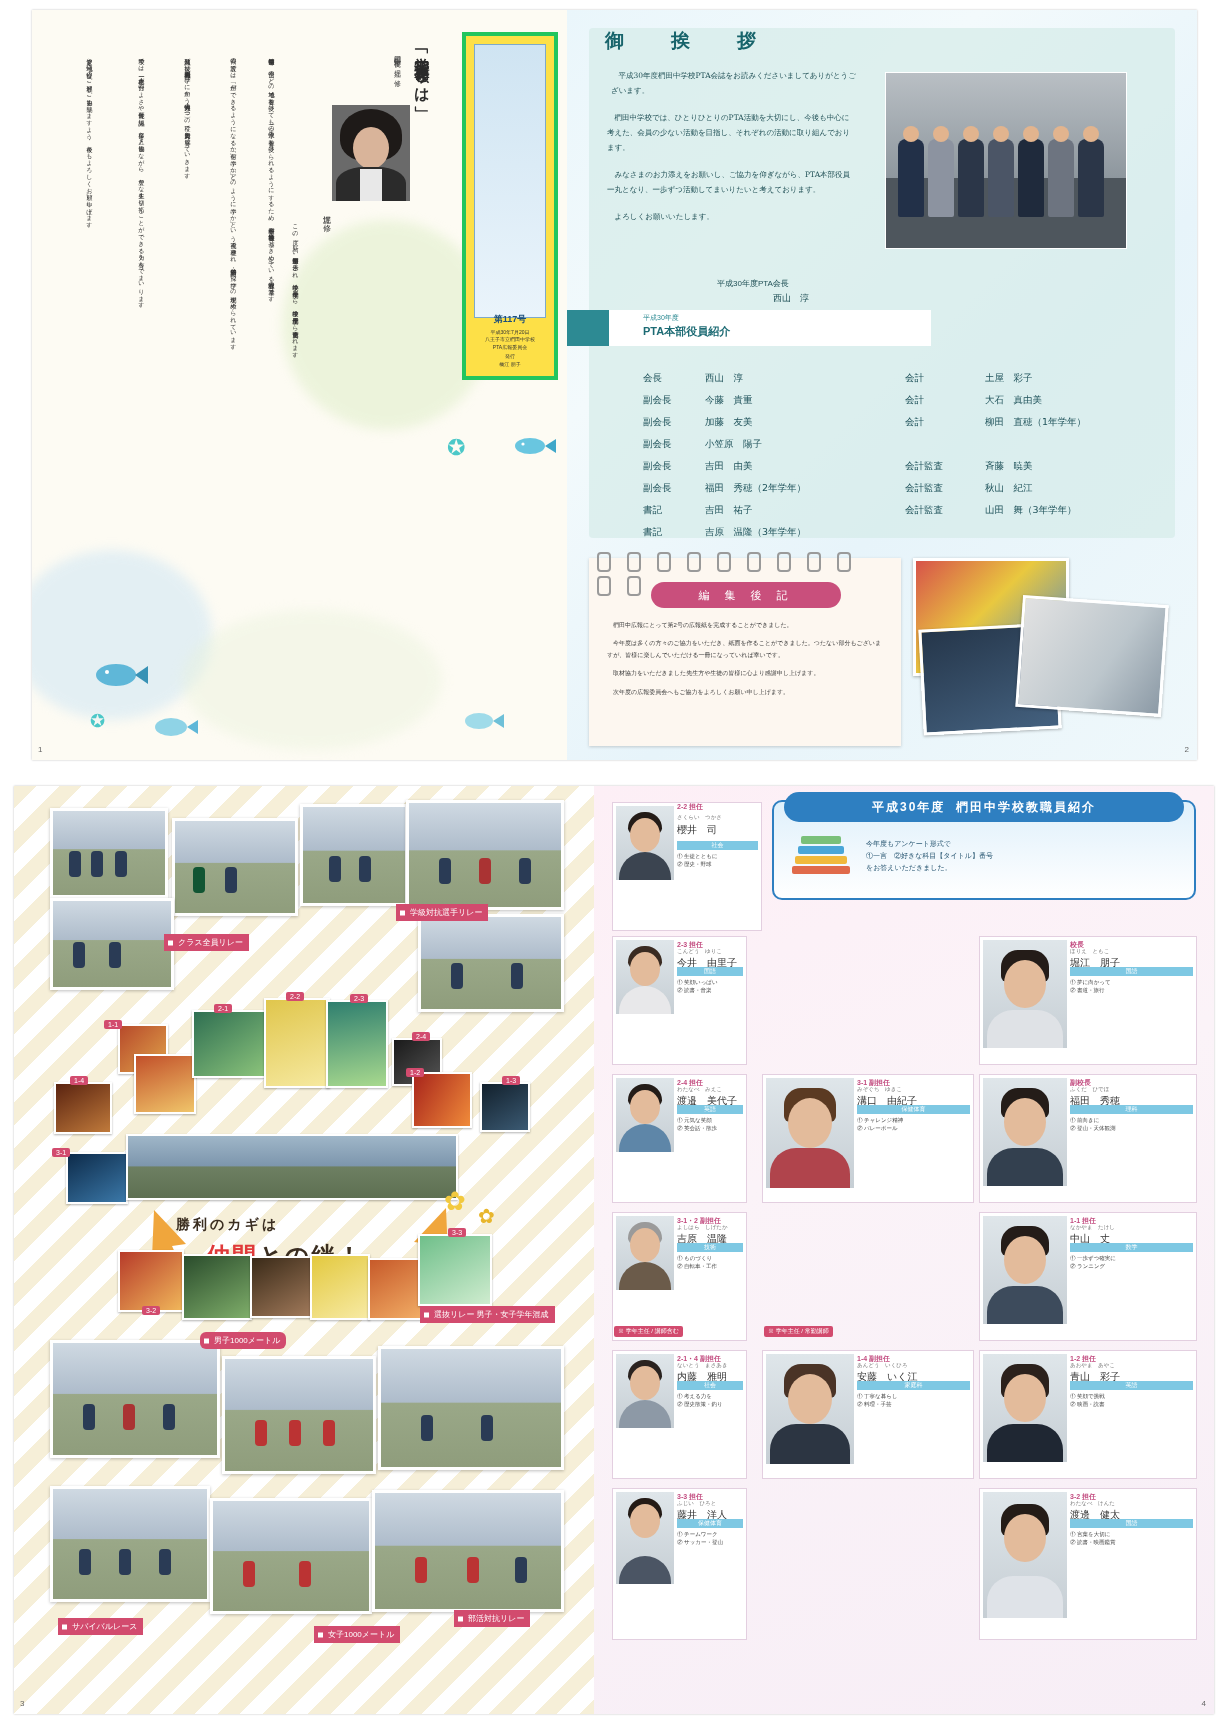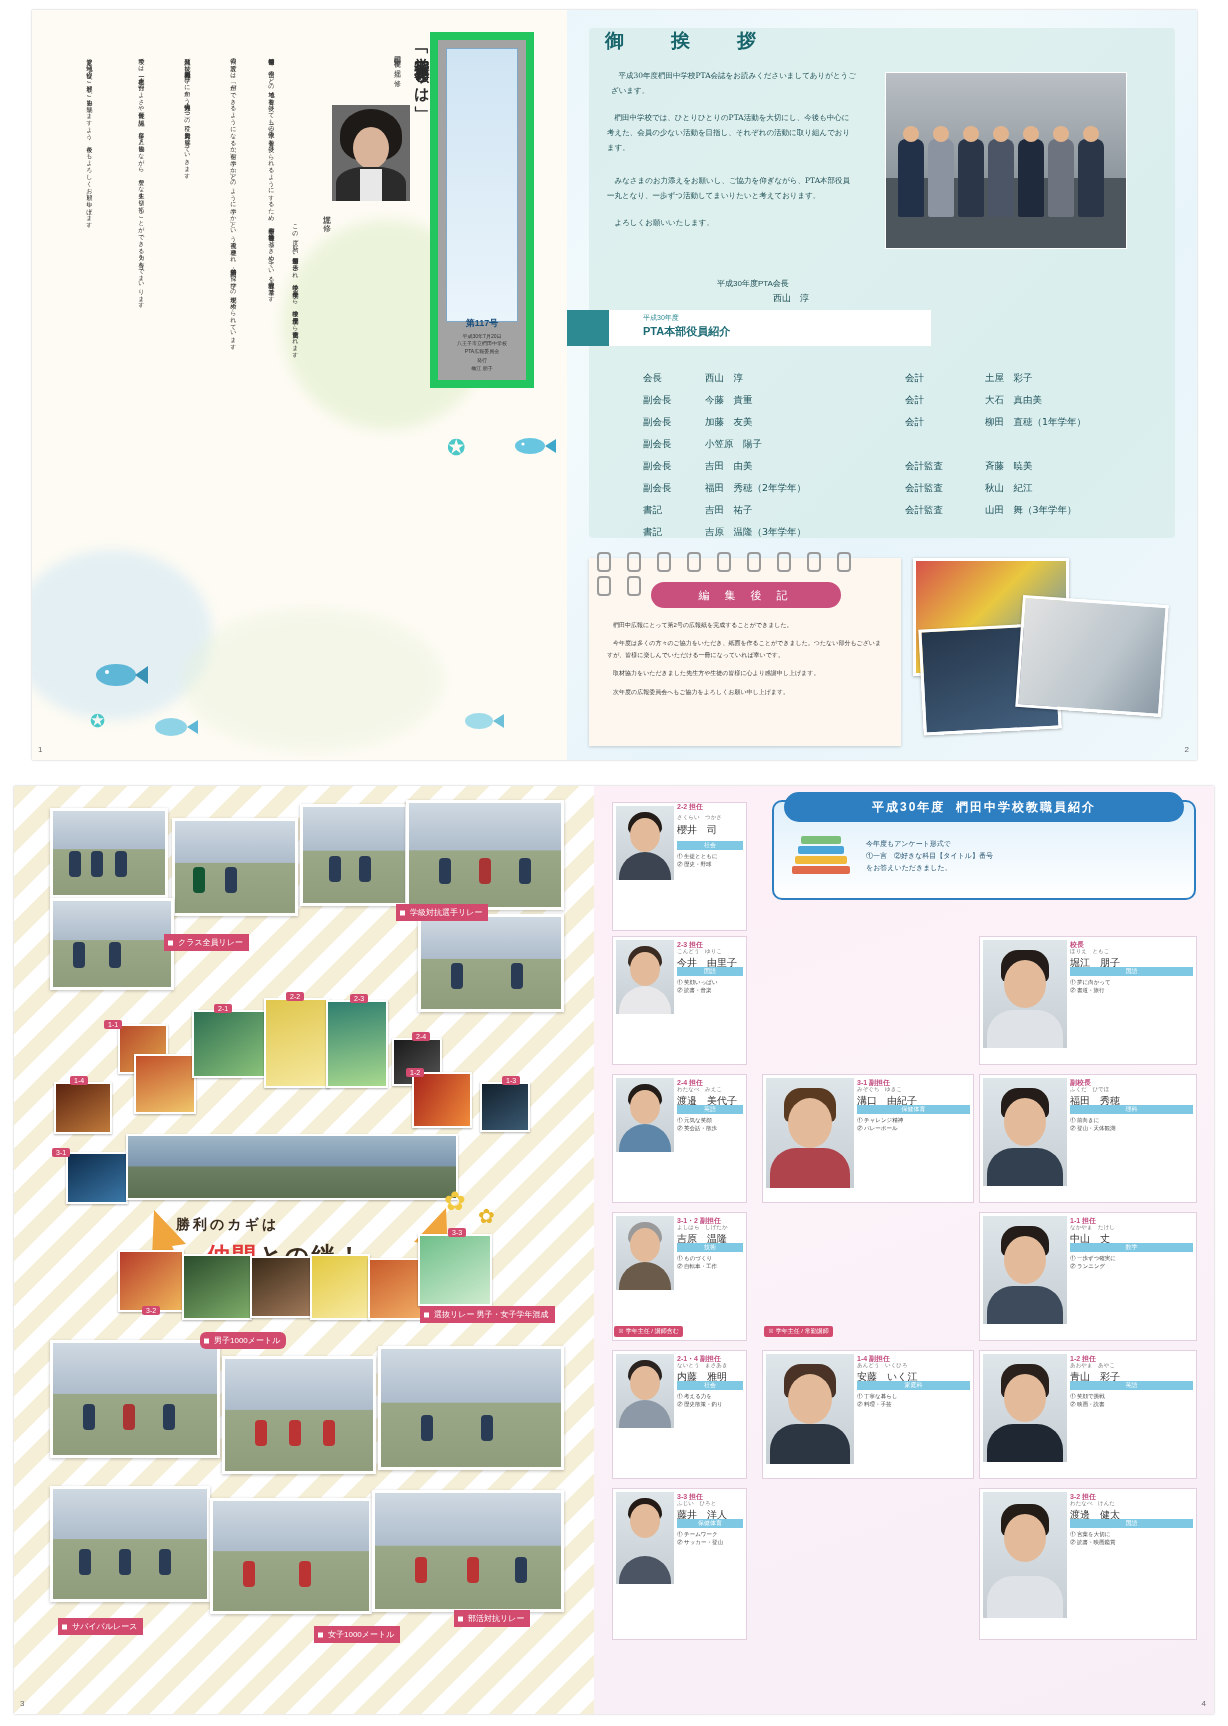--- a/index.html
+++ b/index.html
@@ -11,21 +11,21 @@
   #p1-left{position:absolute;left:0;top:0;width:535px;height:750px;background:#fdfbf3;}
   #p1-right{position:absolute;left:535px;top:0;width:630px;height:750px;
      background:linear-gradient(135deg,#eaf6fb 0%,#f3fafc 30%,#e7f4fa 60%,#eff8fb 100%);}
 
   
   .blob{position:absolute;border-radius:50%;filter:blur(6px);opacity:.55;}
   
   .vtext{writing-mode:vertical-rl;text-orientation:upright;font-family:"DejaVu Serif",serif;color:#2b2b2b;}
 
   
-  .masthead{position:absolute;left:398px;top:22px;width:88px;height:340px;border:8px solid #22c55e;background:#a3a3a3;}
+  .masthead{position:absolute;left:430px;top:22px;width:88px;height:340px;border:4px solid #22c55e;background:#fde047;}
   .masthead-inner{position:absolute;left:8px;top:8px;right:8px;bottom:58px;background:linear-gradient(180deg,#cfe4f2,#eaf4fb);border:1px solid #7ea9c9;}
   .mast-issue{position:absolute;left:0;right:0;bottom:8px;text-align:center;}
 
   .portrait{position:absolute;left:300px;top:95px;width:78px;height:96px;background:#6a6a6a;overflow:hidden;}
   .portrait .hair{position:absolute;left:8px;top:4px;width:62px;height:52px;background:#1e1a18;border-radius:50% 50% 40% 40%;}
   .portrait .face{position:absolute;left:21px;top:22px;width:36px;height:42px;background:#d9b49a;border-radius:50%;}
   .portrait .body{position:absolute;left:4px;top:62px;width:70px;height:40px;background:#2b2b2b;border-radius:40% 40% 0 0;}
   .portrait .shirt{position:absolute;left:28px;top:64px;width:22px;height:34px;background:#e8e8e8;transform:rotate(0deg);}
 
   .fish{position:absolute;}
@@ -161,21 +161,21 @@
     <div class="star" style="left:58px;top:700px;font-size:18px;">✪</div>
     <div class="pgnum" style="left:6px;bottom:6px;">1</div>
   </div>
 
   <div id="p1-right">
     <div class="greet-card"></div>
     <div class="greet-title">御　挨　拶</div>
 
     <div style="position:absolute;left:40px;top:58px;width:250px;font-size:7.5px;line-height:2.0;color:#1f4f55;font-family:'DejaVu Serif',serif;">
       <p style="margin:0 0 12px 4px;text-indent:1em;">平成30年度椚田中学校PTA会誌をお読みくださいましてありがとうございます。</p>
-      <p style="margin:0 0 18px 0;text-indent:1em;">椚田中学校では、ひとりひとりのPTA活動を大切にし、今後も中心に考えた、会員の少ない活動を目指し、それぞれの活動に取り組んでおります。</p>
+      <p style="margin:0 0 12px 0;text-indent:1em;">椚田中学校では、ひとりひとりのPTA活動を大切にし、今後も中心に考えた、会員の少ない活動を目指し、それぞれの活動に取り組んでおります。</p>
       <p style="margin:0 0 12px 0;text-indent:1em;">みなさまのお力添えをお願いし、ご協力を仰ぎながら、PTA本部役員一丸となり、一歩ずつ活動してまいりたいと考えております。</p>
       <p style="margin:0;text-indent:1em;">よろしくお願いいたします。</p>
     </div>
     <div style="position:absolute;left:150px;top:268px;font-size:8px;color:#1f4f55;">平成30年度PTA会長</div>
     <div style="position:absolute;left:206px;top:282px;font-size:9px;color:#1f4f55;">西山　淳</div>
 
     <div class="photo-staff">
       <div class="room"></div>
       <div class="floor"></div>
       <div class="pp" style="left:12px;background:#223048;"></div>
@@ -409,21 +409,21 @@
         <i style="top:10px;width:46px;left:6px;background:#4aa6d8;"></i>
         <i style="top:0px;width:40px;left:9px;background:#7ac07a;"></i>
       </div>
       <div style="position:absolute;left:92px;top:36px;right:14px;font-size:7px;line-height:1.7;color:#24536f;">
         <div>今年度もアンケート形式で</div>
         <div>①一言　②好きな科目【タイトル】番号</div>
         <div>をお答えいただきました。</div>
       </div>
     </div>
 
-    <div class="tcard" style="left:18px;top:16px;">
+    <div class="tcard" style="left:18px;top:16px;padding-left:15px;">
       <div class="phw">
           <div class="bg"></div>
           <div class="hr"></div>
           <div class="hd"></div>
           <div class="bd"></div>
         </div>
       <div class="rmi">さくらい　つかさ</div>
       <div class="cls" style="top:-1px">2-2 担任</div>
       <div class="nm" style="top:20px">櫻井　司</div>
       <div class="sub" style="top:38px">社会</div>

